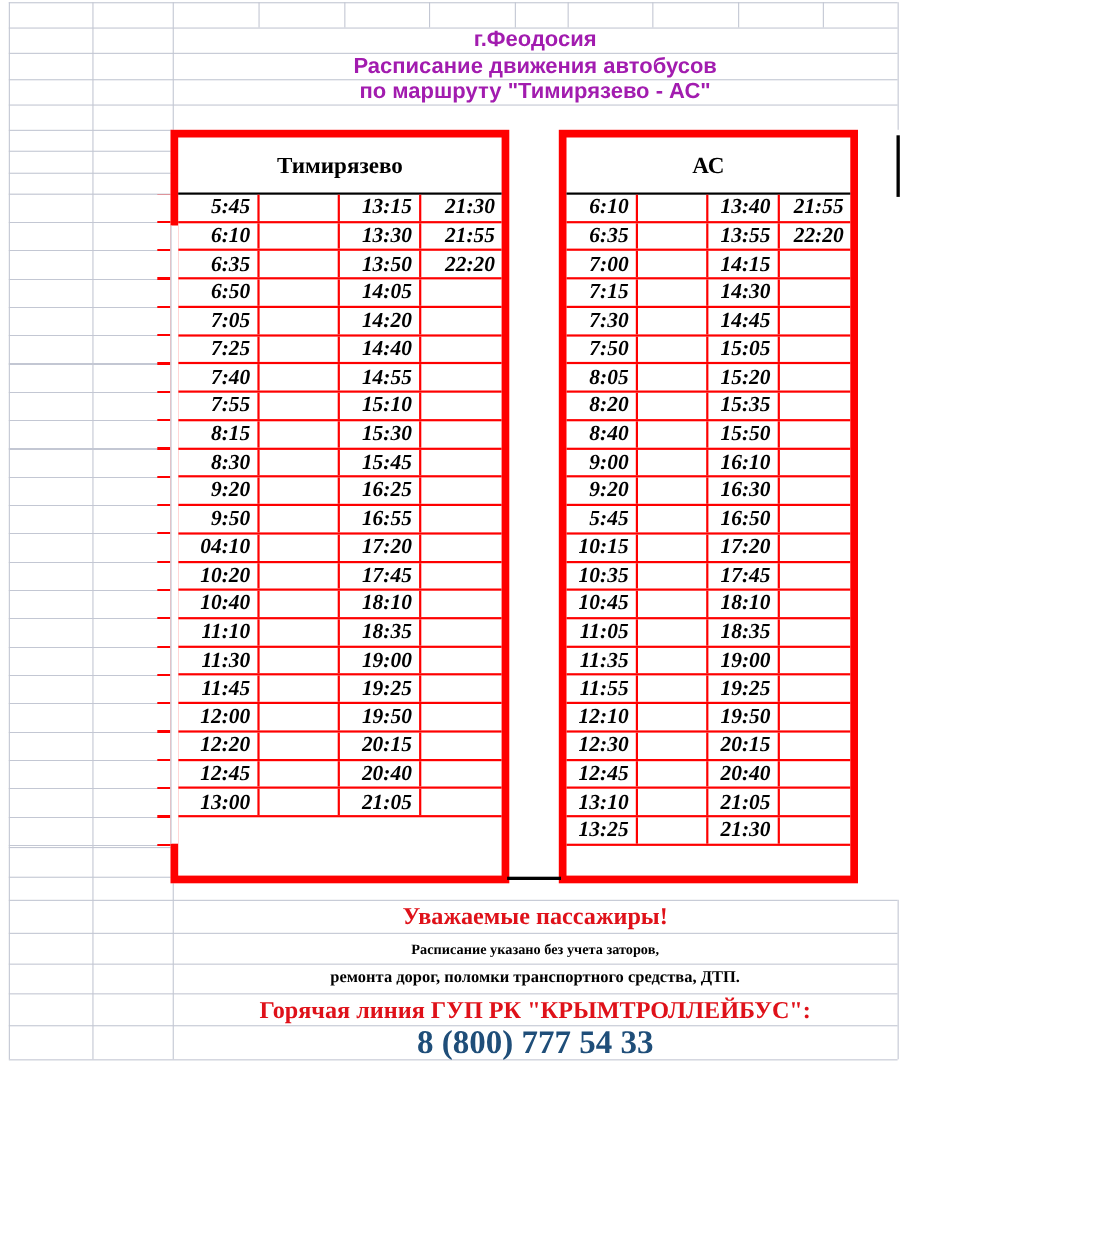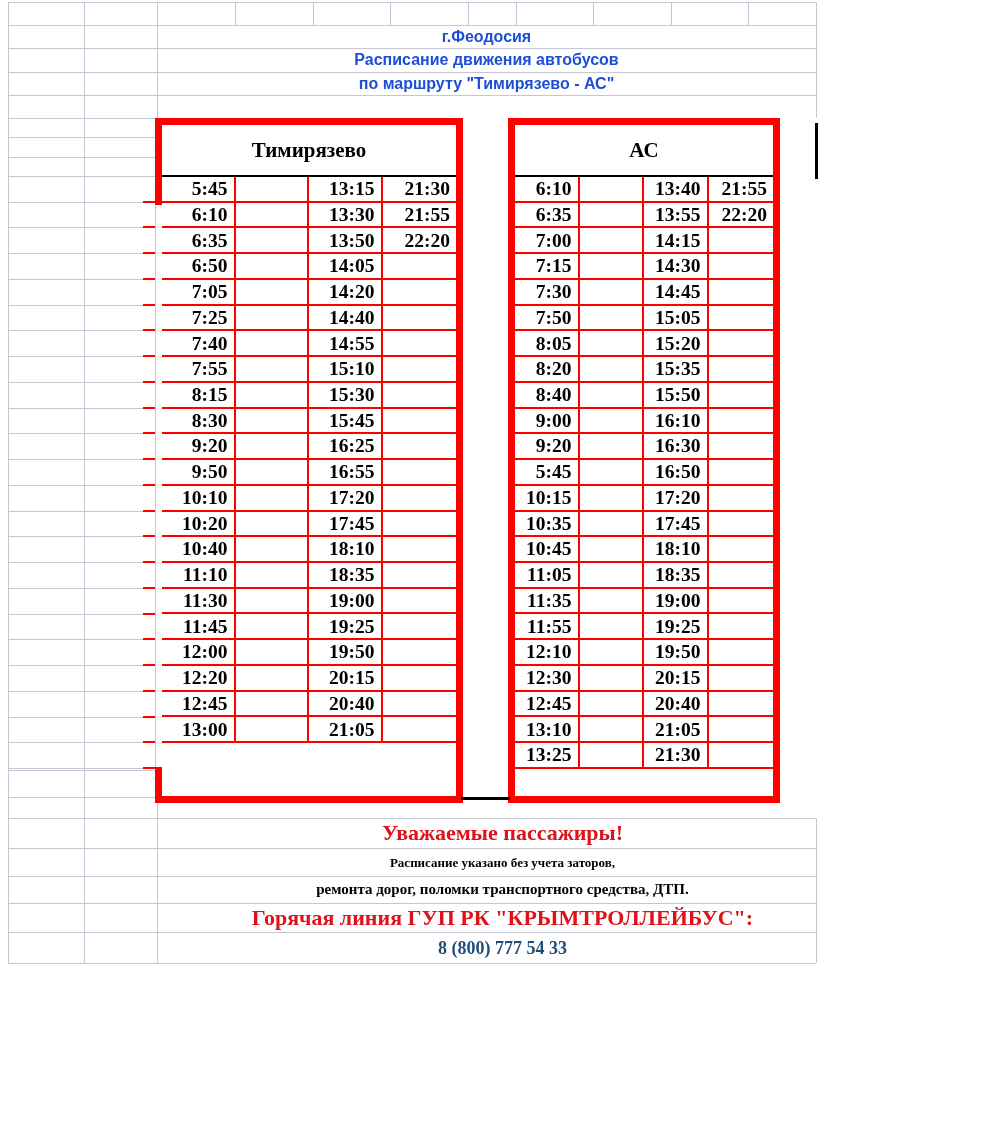--- a/index.html
+++ b/index.html
@@ -12,55 +12,55 @@
   .glh{height:1px;}
 
   
   .margin-rows{position:absolute;left:8px;width:149px;top:177px;height:593px;
     background:repeating-linear-gradient(to bottom, transparent 0 24.74px, #c3c7d3 24.74px 25.74px);}
   .redext-rows{position:absolute;left:143px;width:14px;top:177px;height:593px;
     background:repeating-linear-gradient(to bottom, transparent 0 23.74px, #fe0000 23.74px 25.74px);}
 
   
   .title-row{position:absolute;left:155px;width:663px;display:flex;align-items:center;justify-content:center;
-    font-family:"Liberation Sans", sans-serif;font-weight:bold;font-size:16px;color:#1d4ed8;}
+    font-family:"Liberation Sans", sans-serif;font-weight:bold;font-size:20px;color:#a21caf;}
   #title1{top:25px;height:23px;}
   #title2{top:48px;height:24px;}
   #title3{top:72px;height:23px;}
 
   
   .ttable{position:absolute;top:118px;height:685px;border:7px solid #fe0000;background:#fff;
     box-sizing:border-box;display:flex;flex-direction:column;}
   #table-left{left:155px;width:308px;}
   #table-right{left:508px;width:272px;}
   .thead{flex:0 0 50px;border-bottom:2.5px solid #000;display:flex;align-items:center;justify-content:center;
     font-weight:bold;font-size:21px;color:#000;}
-  .tbody{flex:1;display:flex;flex-direction:column;}
+  .tbody{flex:1;display:flex;flex-direction:column;font-style:italic;}
   .trow{flex:0 0 25.74px;box-sizing:border-box;display:flex;border-bottom:2px solid #fe0000;}
   .tcell{width:25%;box-sizing:border-box;display:flex;align-items:center;justify-content:flex-end;
     padding-right:6px;font-weight:bold;font-size:19.5px;color:#000;line-height:1;}
   .tcell.c0,.tcell.c1,.tcell.c2{border-right:2px solid #fe0000;}
   .tempty{flex:1;}
 
   
   .left-border-patch{position:absolute;left:155px;top:205px;width:7px;height:562px;background:#fff;
     border-left:1px solid #c3c7d3;box-sizing:border-box;}
 
   
   .black-connector{position:absolute;left:461px;top:797px;width:49px;height:2.5px;background:#000;}
   .black-header-edge{position:absolute;left:815px;top:123px;width:2.5px;height:56px;background:#000;}
 
   
   .notice-row{position:absolute;left:157px;width:659px;display:flex;align-items:center;justify-content:center;
-    font-weight:bold;line-height:1;padding-left:16px;}
+    font-weight:bold;line-height:1;}
   #notice1{top:818px;height:30px;font-size:22px;color:#df1119;}
   #notice2{top:848px;height:28px;font-size:13px;color:#000;}
   #notice3{top:876px;height:27px;font-size:15px;color:#000;}
   #notice4{top:903px;height:29px;font-size:22px;color:#df1119;}
-  #notice5{top:932px;height:31px;font-size:18px;color:#1f4e79;}
+  #notice5{top:932px;height:31px;font-size:30px;color:#1f4e79;}
 </style>
 </head>
 <body>
 
 <div>
 
   <div class="gl glv" style="left:8px;top:2px;height:961px;"></div>
   <div class="gl glv" style="left:84px;top:2px;height:961px;"></div>
   <div class="gl glv" style="left:157px;top:2px;height:961px;"></div>
   <div class="gl glv" style="left:816px;top:2px;height:116px;"></div>
@@ -171,21 +171,21 @@
         <div class="tcell c2">16:25</div>
         <div class="tcell c3"></div>
       </div>
       <div class="trow">
         <div class="tcell c0">9:50</div>
         <div class="tcell c1"></div>
         <div class="tcell c2">16:55</div>
         <div class="tcell c3"></div>
       </div>
       <div class="trow">
-        <div class="tcell c0">10:10</div>
+        <div class="tcell c0">04:10</div>
         <div class="tcell c1"></div>
         <div class="tcell c2">17:20</div>
         <div class="tcell c3"></div>
       </div>
       <div class="trow">
         <div class="tcell c0">10:20</div>
         <div class="tcell c1"></div>
         <div class="tcell c2">17:45</div>
         <div class="tcell c3"></div>
       </div>

